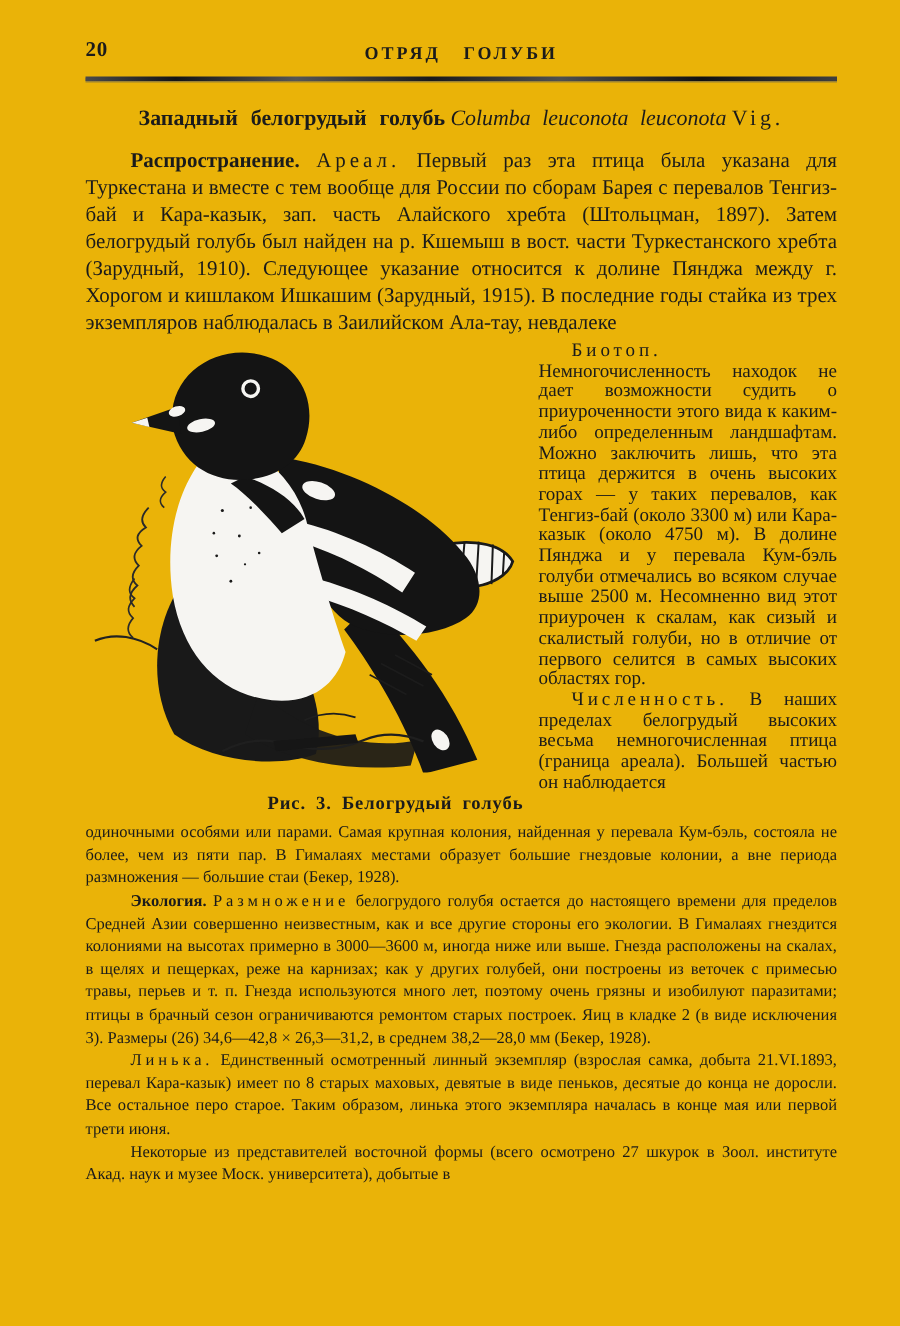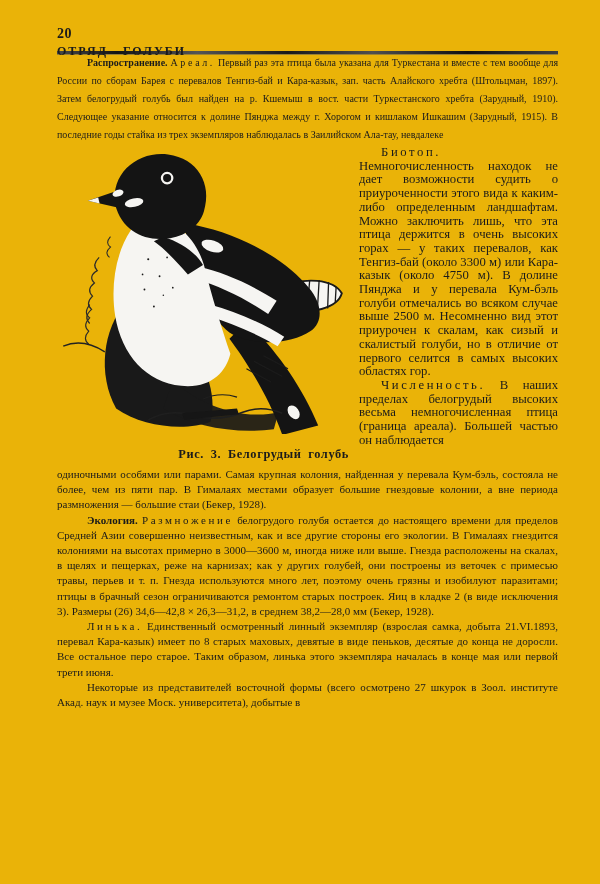--- a/index.html
+++ b/index.html
@@ -14,42 +14,42 @@
     color:#1b1b1b;
     overflow:hidden;
   }
   
   .runhead{position:relative;height:20px;}
   .pagenum{
     position:absolute;left:0;top:0;
     font-size:14px;font-weight:bold;letter-spacing:.5px;
   }
   .running-title{
-    position:absolute;left:0;right:0;top:2px;
-    font-size:12px;font-weight:bold;letter-spacing:2px;word-spacing:10px;margin-top:16px;
+    position:absolute;left:0;right:0;top:2px;text-align:center;
+    font-size:12px;font-weight:bold;letter-spacing:2px;word-spacing:10px;
   }
   .head-rule{
     margin-top:5px;height:3px;
     background:linear-gradient(90deg,#4a4a4a,#141414 12%,#555 28%,#1a1a1a 46%,#4f4f4f 63%,#101010 82%,#3f3f3f);
     box-shadow:0 1px 0 rgba(90,90,90,.55);
   }
   
   .species-title{
     margin:17px 0 11px 0;
     text-align:center;
     font-size:14.6px;
     white-space:nowrap;
   }
   .species-ru{font-weight:bold;word-spacing:5px;}
   .species-lat{font-style:italic;word-spacing:4px;}
   .species-auth{letter-spacing:2.5px;}
   
   p{margin:0;text-align:justify;hyphens:auto;-webkit-hyphens:auto;}
   .top-para{
-    font-size:10px;line-height:18px;
+    font-size:14px;line-height:18px;
     text-indent:30px;
   }
   b.lbl{font-weight:bold;}
   .sperr{letter-spacing:2.6px;}
   
   .figure-row{display:flex;align-items:flex-start;margin-top:2px;}
   .figure{flex:0 0 auto;width:292px;margin:0 10px 0 0;padding:0;}
   .figure svg{display:block;}
   .figure figcaption{
     margin-top:13px;text-align:right;
@@ -71,20 +71,25 @@
 <body>
 
 <div class="page">
 
   <div class="runhead">
     <span class="pagenum">20</span>
     <span class="running-title">ОТРЯД ГОЛУБИ</span>
   </div>
   <div class="head-rule"></div>
 
+  <div class="species-title">
+    <span class="species-ru">Западный белогрудый голубь</span>
+    <span class="species-lat">Columba leuconota leuconota</span>
+    <span class="species-auth">Vig.</span>
+  </div>
 
   <p class="top-para"><b class="lbl">Распространение.</b> <span class="sperr">Ареал.</span> <span>Первый раз эта птица была указана для Туркестана и вместе с тем вообще для России по сборам Барея с перевалов Тенгиз-бай и Кара-казык, зап. часть Алайского хребта (Штольцман, 1897). Затем белогрудый голубь был найден на р. Кшемыш в вост. части Туркестанского хребта (Зарудный, 1910). Следующее указание относится к долине Пянджа между г. Хорогом и кишлаком Ишкашим (Зарудный, 1915). В последние годы стайка из трех экземпляров наблюдалась в Заилийском Ала-тау, невдалеке</span></p>
 
   <div class="figure-row">
     <figure class="figure">
       <svg viewBox="0 0 300 305" width="292" height="288" aria-hidden="true">
 
         <path d="M40,118 q-8,8 -2,14 q-10,6 -3,13 q-9,7 -2,14 q-8,8 -1,14 q-9,8 -2,15" stroke="#2a2a2a" stroke-width="1.3" fill="none"></path>
         <path d="M30,168 q-7,9 0,14 q-8,8 -1,14 q-7,8 0,14" stroke="#2a2a2a" stroke-width="1.2" fill="none"></path>
         <path d="M2,212 C16,206 32,209 46,218" stroke="#222" stroke-width="1.5" fill="none"></path>

